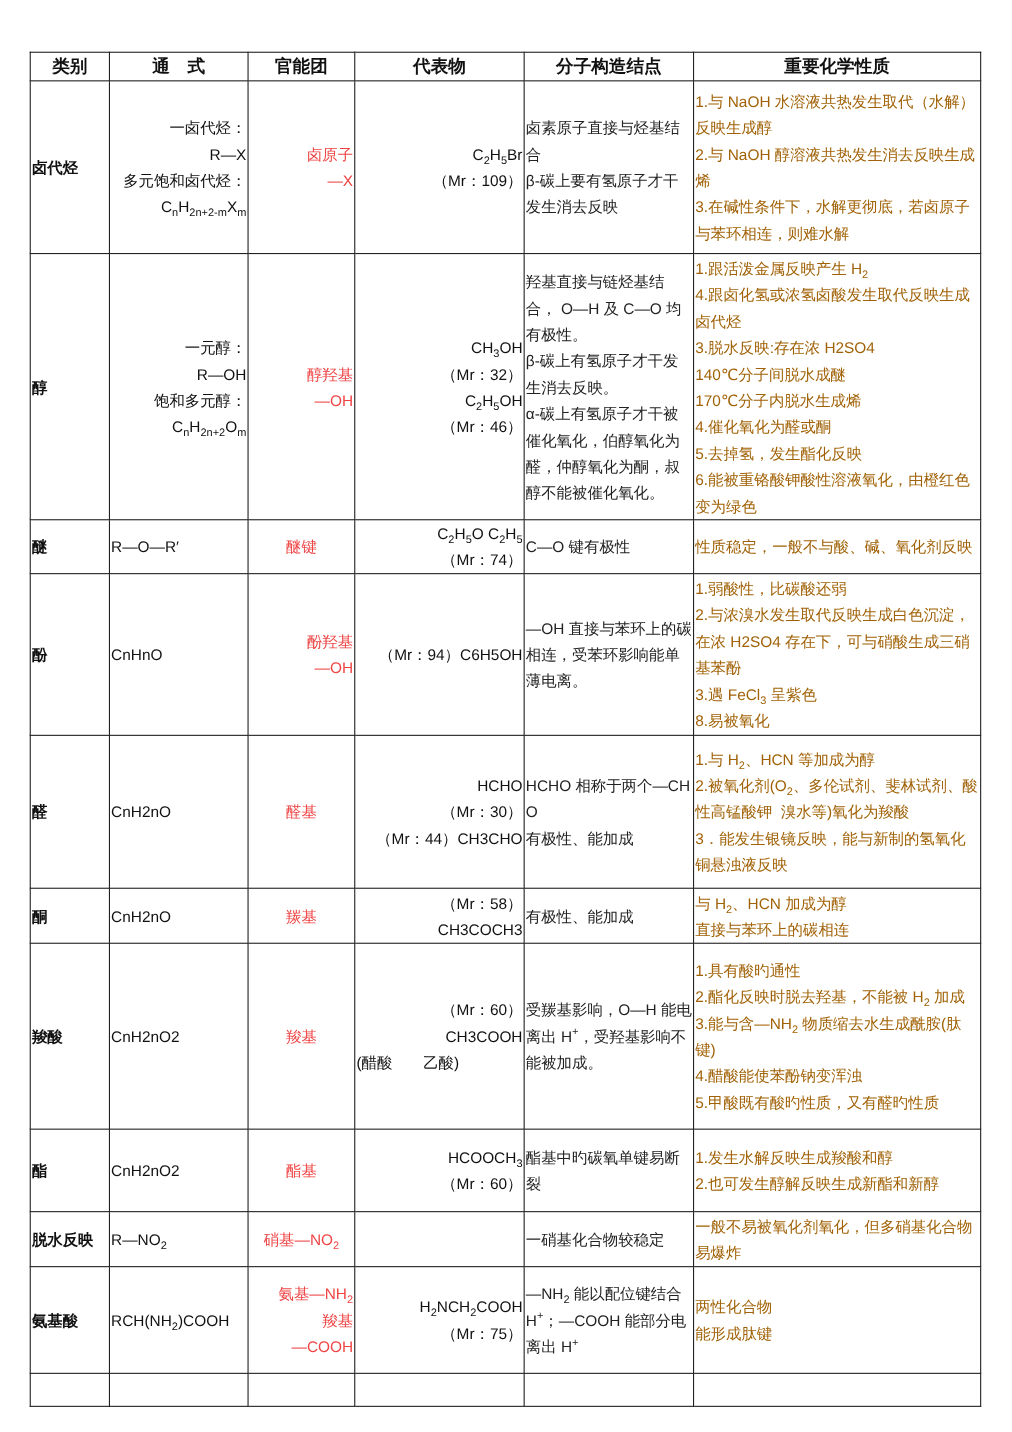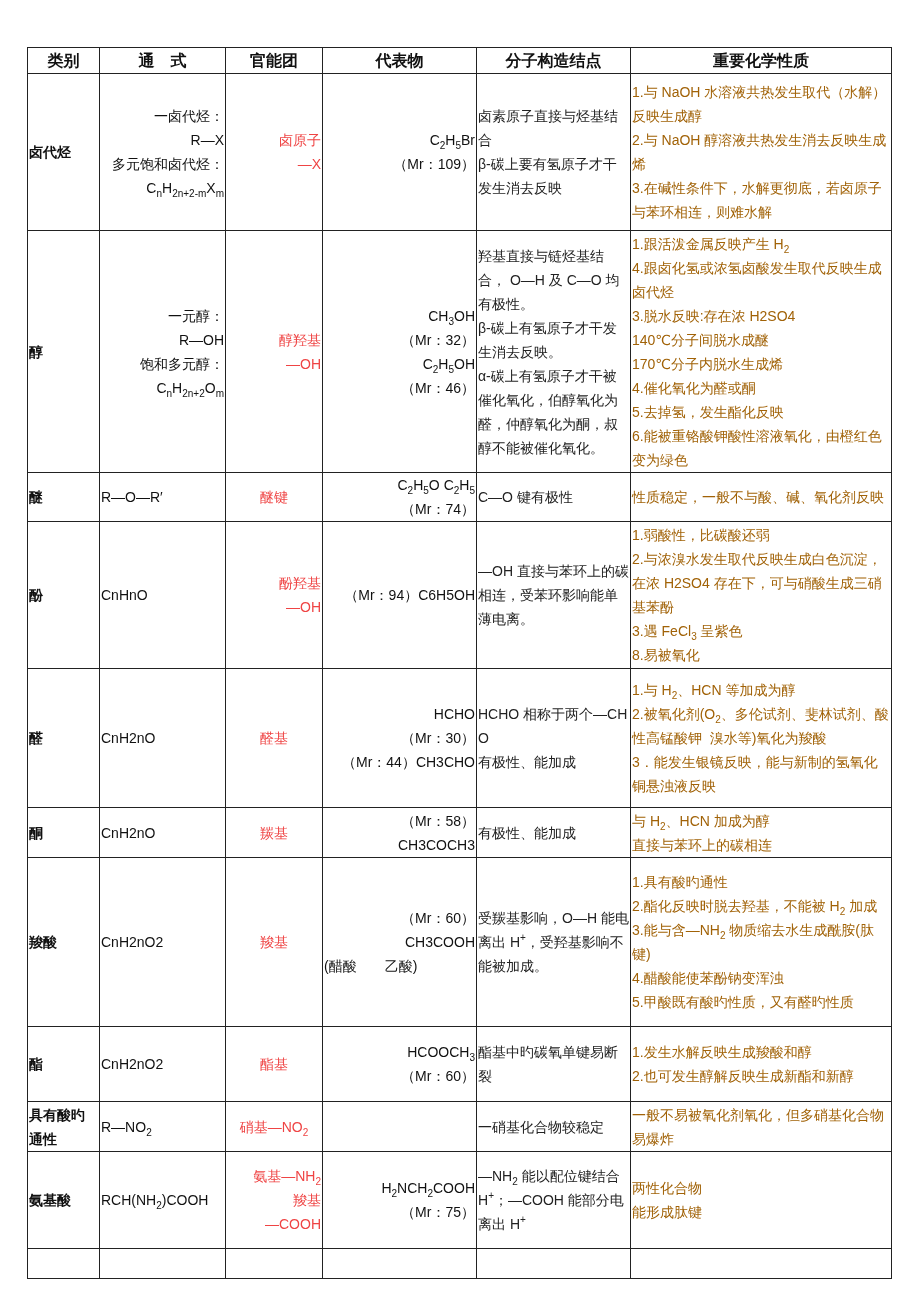--- a/index.html
+++ b/index.html
@@ -210,21 +210,21 @@
       </td>
       <td class="struct">酯基中旳碳氧单键易断裂</td>
       <td class="props">
         <span class="wrap">1.发生水解反映生成羧酸和醇</span>
         <span class="wrap">2.也可发生醇解反映生成新酯和新醇</span>
       </td>
     </tr>
 
 
     <tr style="height:50px">
-      <td class="cat">具有酸旳通性</td>
+      <td class="cat">脱水反映</td>
       <td class="formula center">R—NO<sub>2</sub></td>
       <td class="fg">硝基—NO<sub>2</sub></td>
       <td class="rep"></td>
       <td class="struct">一硝基化合物较稳定</td>
       <td class="props">
         <span class="wrap">一般不易被氧化剂氧化，但多硝基化合物易爆炸</span>
       </td>
     </tr>
 
     <tr style="height:97px">

